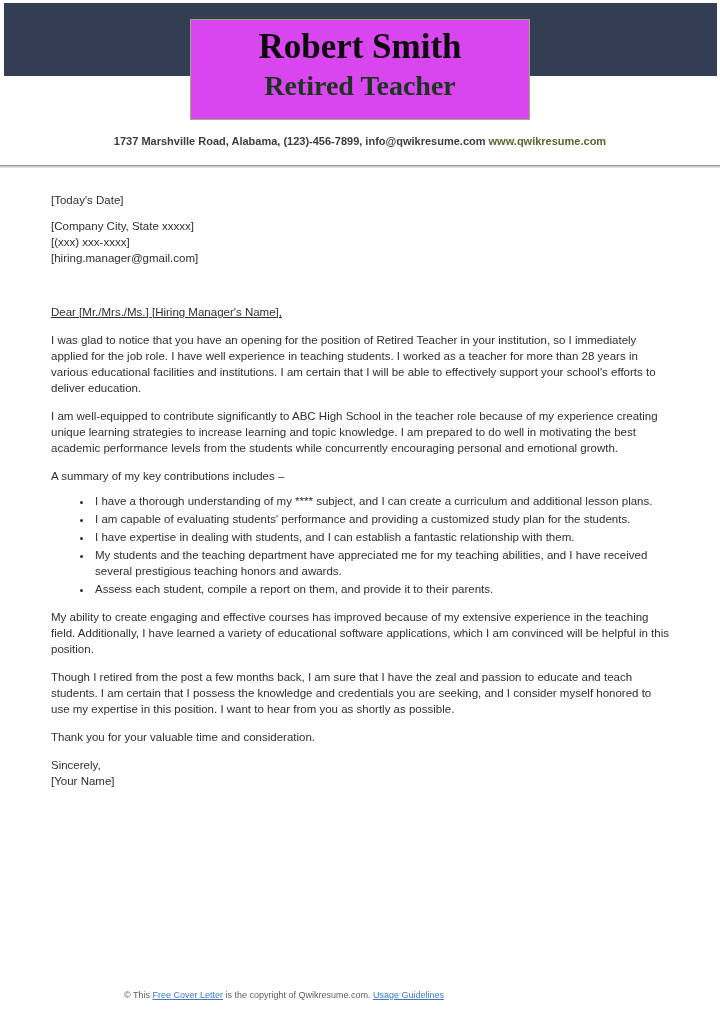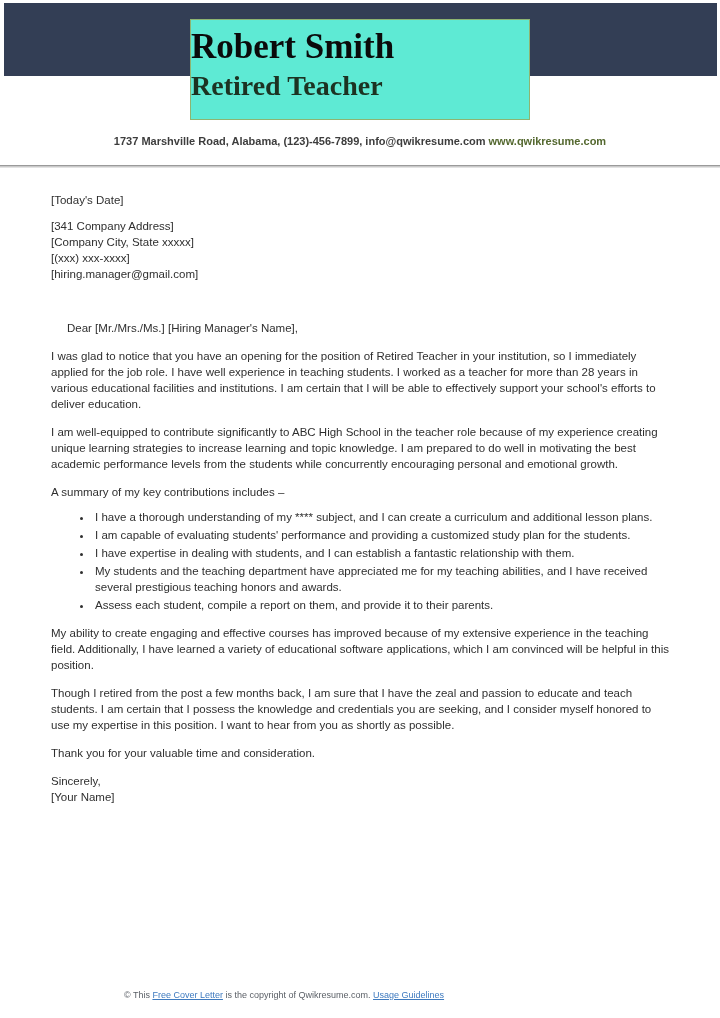--- a/index.html
+++ b/index.html
@@ -19,23 +19,23 @@
     height: 73px;
     background: #333E55;
   }
   .name-box {
     position: absolute;
     top: 19px;
     left: 50%;
     transform: translateX(-50%);
     width: 340px;
     height: 101px;
-    background: #5eead4;
+    background: #d946ef;
     border: 1px solid #8DB471;
-    text-align: left;
+    text-align: center;
     box-sizing: border-box;
   }
   .person-name {
     margin-top: 7px;
     font-family: "Liberation Serif", serif;
     font-weight: bold;
     font-size: 35px;
     line-height: 40px;
     color: #0b0b0b;
   }
@@ -75,21 +75,21 @@
     top: 192px;
     left: 51px;
     right: 50px;
     font-size: 11.5px;
     line-height: 16px;
     color: #2F2F2F;
   }
   .date-line { margin: 0 0 10px 0; }
   .address-block { margin: 0 0 38px 0; }
   .address-block div { margin: 0; }
-  .salutation { margin: 0 0 12px 16px; }
+  .salutation { margin: 0 0 12px 0; text-decoration: underline; }
   .para { margin: 0 0 12px 0; }
   .summary-intro { margin: 0 0 9px 0; }
   ul.key-points {
     margin: 0 0 12px 0;
     padding: 0 0 0 42px;
   }
   ul.key-points li {
     list-style: disc outside;
     margin: 0 0 2px 0;
     padding-left: 2px;
@@ -142,21 +142,20 @@
     <a class="contact-website" href="#">www.qwikresume.com</a>
   </div>
 
   <div class="header-rule"></div>
 
   <div class="letter-body">
 
     <p class="date-line">[Today's Date]</p>
 
     <div class="address-block">
-      <div>[341 Company Address]</div>
       <div>[Company City, State xxxxx]</div>
       <div>[(xxx) xxx-xxxx]</div>
       <div>[hiring.manager@gmail.com]</div>
     </div>
 
     <p class="salutation">Dear [Mr./Mrs./Ms.] [Hiring Manager's Name],</p>
 
     <p class="para">I was glad to notice that you have an opening for the position of Retired Teacher in your institution, so I immediately applied for the job role. I have well experience in teaching students. I worked as a teacher for more than 28 years in various educational facilities and institutions. I am certain that I will be able to effectively support your school's efforts to deliver education.</p>
     <p class="para">I am well-equipped to contribute significantly to ABC High School in the teacher role because of my experience creating unique learning strategies to increase learning and topic knowledge. I am prepared to do well in motivating the best academic performance levels from the students while concurrently encouraging personal and emotional growth.</p>
 

